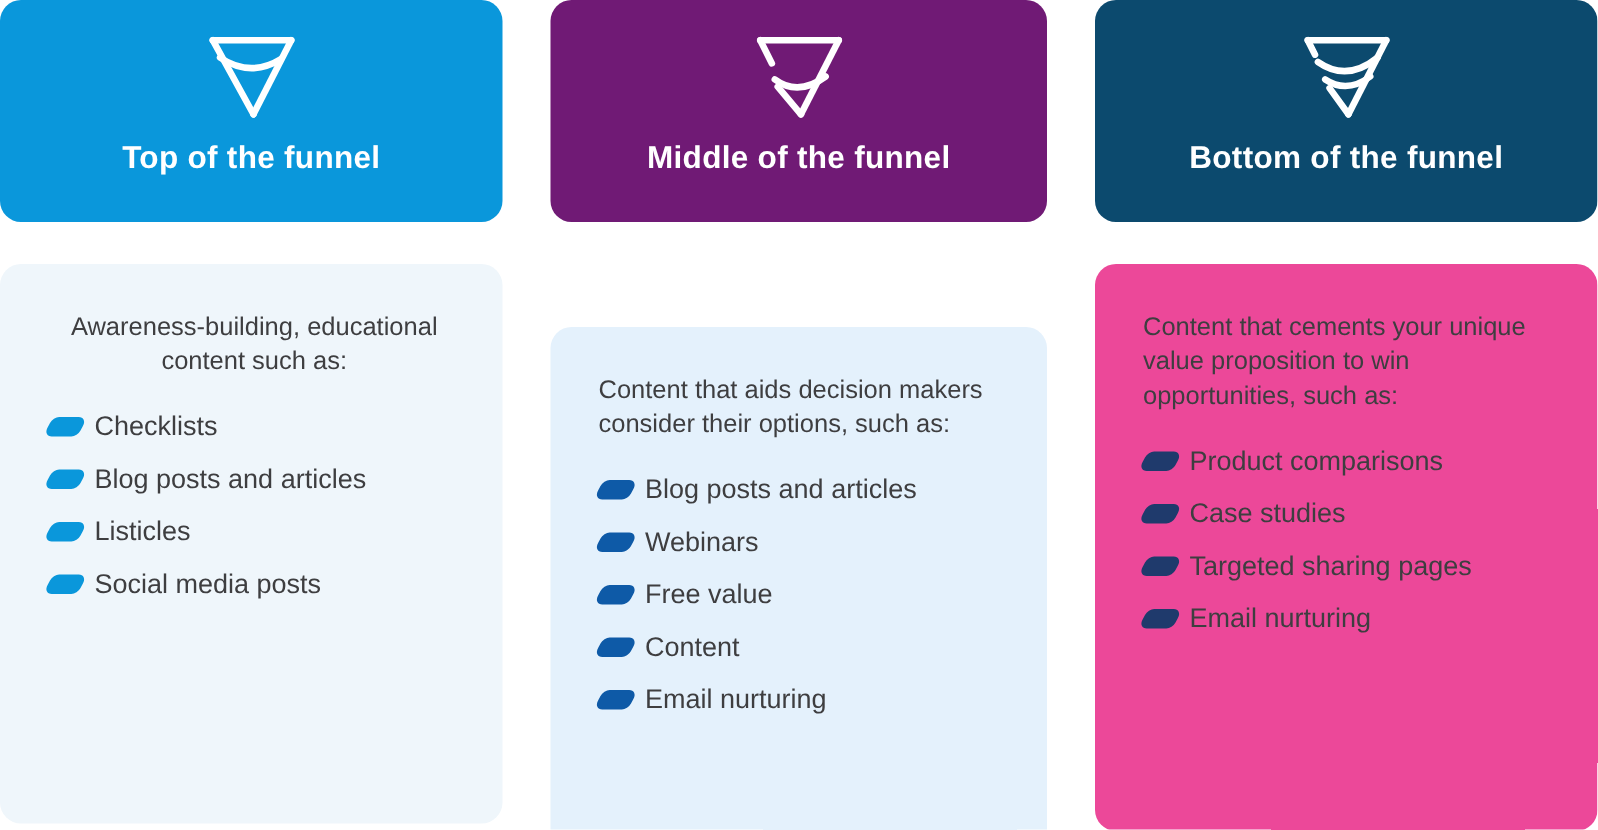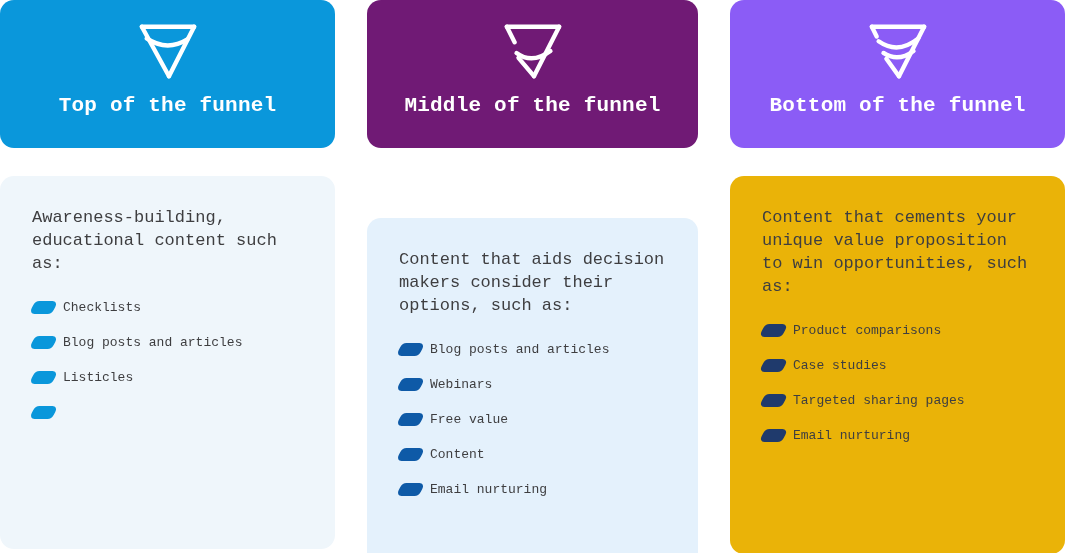--- a/index.html
+++ b/index.html
@@ -5,21 +5,21 @@
   * { margin: 0; padding: 0; box-sizing: border-box; }
   html, body { background: #ffffff; }
   body {
     font-family: "Liberation Sans", "DejaVu Sans", sans-serif;
     width: 1065px; height: 553px; overflow: hidden;
   }
   .funnel-grid {
     display: grid;
     grid-template-columns: 335px 331px 335px;
     column-gap: 32px;
-    width: 1065px; height: 553px; font-family: Liberation Mono, monospace;
+    width: 1065px; height: 553px;
   }
   .column { display: flex; flex-direction: column; }
   .header-card {
     height: 148px;
     border-radius: 14px;
     margin-bottom: 28px;
     display: flex; flex-direction: column; align-items: center;
     padding-top: 20px;
     flex: none;
   }
@@ -30,34 +30,34 @@
     font-size: 21px;
     font-weight: bold;
     line-height: 26px;
     letter-spacing: 0.2px;
   }
   .body-card {
     border-radius: 14px;
     padding: 30px 28px 0 32px;
     color: #3e3e40;
   }
-  .col-top    .body-card { height: 373px; }
+  .col-top    .body-card { height: 373px; text-align: center; }
   .col-middle .body-card { height: 378px; margin-top: 42px; }
   .col-bottom .body-card { height: 378px; }
   .intro {
     font-size: 17px;
     line-height: 23px;
     margin-bottom: 21px;
   }
   ul.content-list { list-style: none; }
   ul.content-list li {
     display: flex;
     align-items: flex-start;
     margin-bottom: 12px;
-    font-size: 13px;
+    font-size: 18px;
     line-height: 23px;
   }
   .bullet {
     flex: none;
     width: 23px; height: 13px;
     margin: 5px 8px 0 0;
     border-radius: 4px 6px 4px 6px;
     transform: skewX(-28deg);
   }
   
@@ -87,20 +87,21 @@
         <li>
           <span class="bullet" data-bind-attr="style:columns.0.body.bullet_style" style="background:#0a97db"></span>
           <span data-bind="columns.0.body.items.1">Blog posts and articles</span>
         </li>
         <li>
           <span class="bullet" data-bind-attr="style:columns.0.body.bullet_style" style="background:#0a97db"></span>
           <span data-bind="columns.0.body.items.2">Listicles</span>
         </li>
         <li>
           <span class="bullet" data-bind-attr="style:columns.0.body.bullet_style" style="background:#0a97db"></span>
+          <span data-bind="columns.0.body.items.3">Social media posts</span>
         </li>
       </ul>
     </div>
   </div>
 
   <div class="column col-middle">
     <div class="header-card" data-bind-attr="style:columns.1.header.header_style" style="background:#701a75">
       <svg viewBox="0 0 68 64" fill="none" stroke="#ffffff" stroke-width="4.5" stroke-linecap="round" stroke-linejoin="round">
         <path d="M7,7 H61"></path>
         <path d="M7,7 L15,23"></path>
@@ -131,32 +132,32 @@
         </li>
         <li>
           <span class="bullet" data-bind-attr="style:columns.1.body.bullet_style" style="background:#0e5aa7"></span>
           <span data-bind="columns.1.body.items.6">Email nurturing</span>
         </li>
       </ul>
     </div>
   </div>
 
   <div class="column col-bottom">
-    <div class="header-card" data-bind-attr="style:columns.2.header.header_style" style="background:#8b5cf6">
+    <div class="header-card" data-bind-attr="style:columns.2.header.header_style" style="background:#0c4a6e">
       <svg viewBox="0 0 68 64" fill="none" stroke="#ffffff" stroke-width="4.5" stroke-linecap="round" stroke-linejoin="round">
         <path d="M7,7 H61"></path>
         <path d="M7,7 L12,17"></path>
         <path d="M61,7 L35,58"></path>
         <path d="M14,22 Q34,36 55,19"></path>
         <path d="M19,34 Q34,44 50,32"></path>
         <path d="M22,40 L35,58"></path>
       </svg>
       <div class="header-title" data-bind="columns.2.header.label">Bottom of the funnel</div>
     </div>
-    <div class="body-card" data-bind-attr="style:columns.2.body.body_style" style="background:#eab308">
+    <div class="body-card" data-bind-attr="style:columns.2.body.body_style" style="background:#ec4899">
       <p class="intro" data-bind="columns.2.body.intro">Content that cements your unique value proposition to win opportunities, such as:</p>
       <ul class="content-list">
         <li>
           <span class="bullet" data-bind-attr="style:columns.2.body.bullet_style" style="background:#1f3a6c"></span>
           <span data-bind="columns.2.body.items.1">Product comparisons</span>
         </li>
         <li>
           <span class="bullet" data-bind-attr="style:columns.2.body.bullet_style" style="background:#1f3a6c"></span>
           <span data-bind="columns.2.body.items.0">Case studies</span>
         </li>

